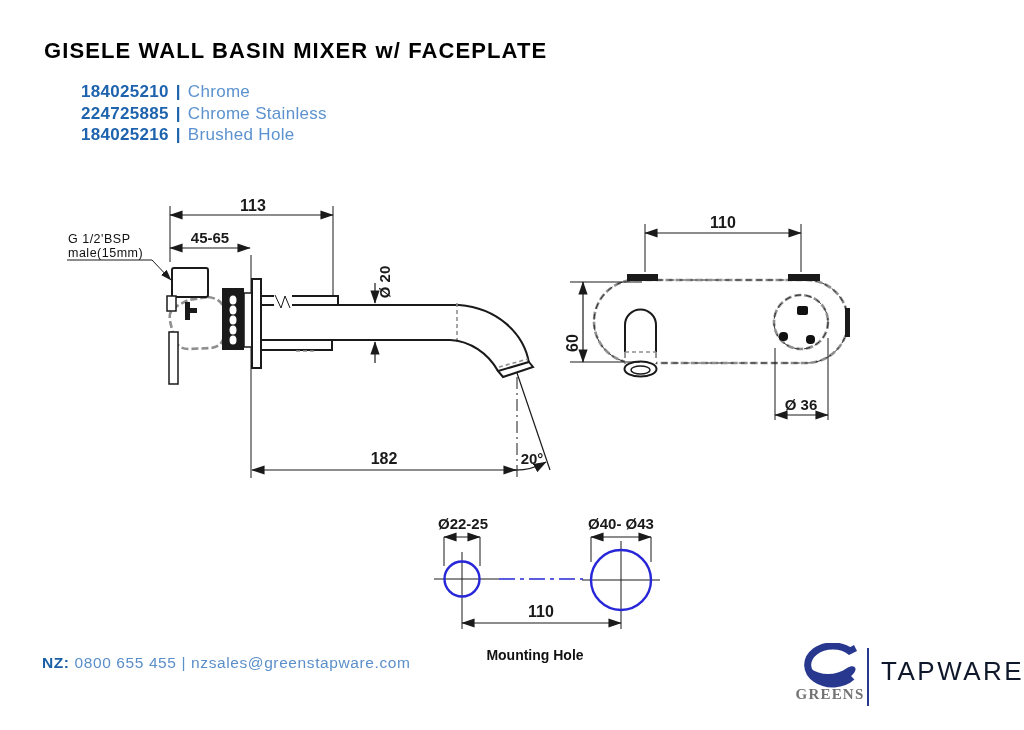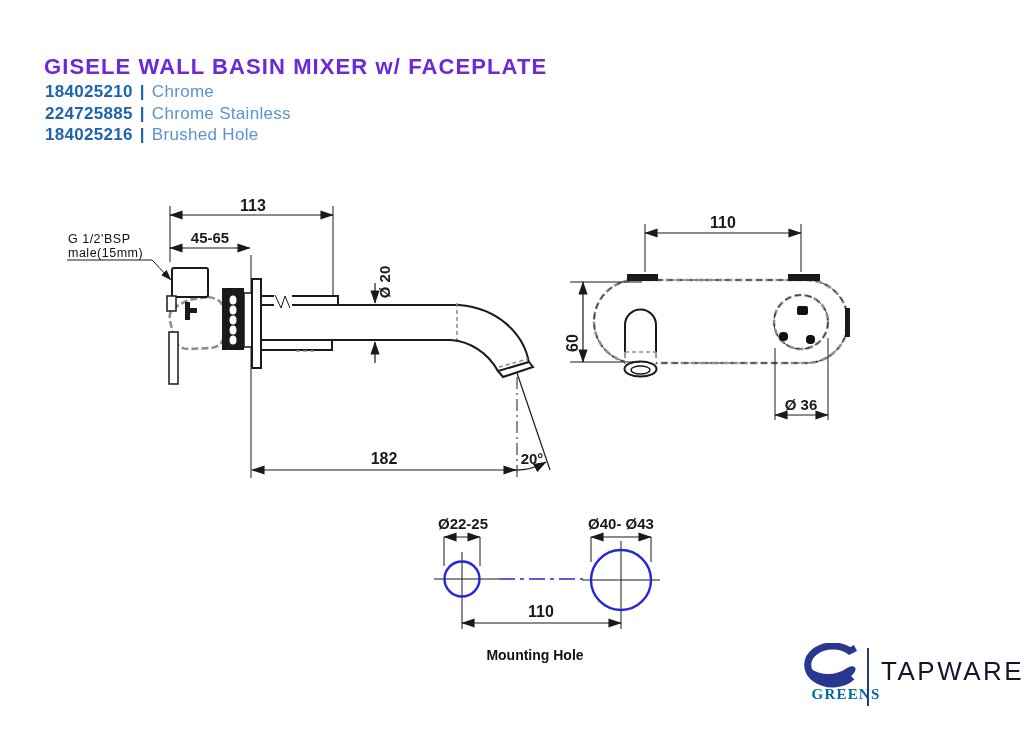--- a/index.html
+++ b/index.html
@@ -1,21 +1,21 @@
 <!DOCTYPE html>
 <html><head>
 <meta charset="utf-8">
 <style>
   html,body{margin:0;padding:0;background:#fff;}
   .sheet{position:relative;width:1024px;height:730px;background:#ffffff;overflow:hidden;
          font-family:"Liberation Sans",sans-serif;}
-  .title{position:absolute;left:44px;top:54px;font-size:22px;font-weight:bold;
-         color:#6d28d9;letter-spacing:1.1px;white-space:nowrap;}
+  .title{position:absolute;left:44px;top:38px;font-size:22px;font-weight:bold;
+         color:#000000;letter-spacing:1.1px;white-space:nowrap;}
   .products{position:absolute;left:45px;top:82px;}
-  .product-row{height:21.6px;font-size:17px;letter-spacing:.3px;white-space:nowrap;}
+  .product-row{height:21.6px;font-size:17px;letter-spacing:.3px;white-space:nowrap;margin-left:36px;}
   .code{font-weight:bold;color:#1e63ad;}
   .sep{font-weight:bold;color:#1e63ad;padding:0 7px;}
   .finish{color:#5b92cf;}
   svg.draw{position:absolute;left:0;top:0;}
   
   .dl{stroke:#1a1a1a;stroke-width:1.2;fill:none;}
   .thin{stroke:#1a1a1a;stroke-width:1;fill:none;}
   .ol{stroke:#1a1a1a;stroke-width:2;fill:none;}
   .olf{stroke:#1a1a1a;stroke-width:2;fill:#fff;}
   .olf15{stroke:#1a1a1a;stroke-width:1.5;fill:#fff;}
@@ -34,23 +34,23 @@
   .cap{font-family:"Liberation Sans",sans-serif;font-weight:bold;font-size:14px;
        fill:#111;text-anchor:middle;}
   
   .contact{position:absolute;left:42px;top:653px;font-size:15.5px;letter-spacing:.6px;
            line-height:19.5px;white-space:nowrap;}
   .c-label{font-weight:bold;color:#1a5fa8;}
   .c-rest{color:#5b8fca;}
   
   #logo{position:absolute;left:790px;top:641px;width:225px;height:76px;}
   .logo-icon{position:absolute;left:6px;top:2px;}
-  .logo-brand{position:absolute;left:16px;top:45px;width:80px;text-align:center;
+  .logo-brand{position:absolute;left:0;top:45px;width:80px;text-align:center;
      font-family:"Liberation Serif",serif;font-weight:bold;font-size:15px;
-     letter-spacing:1.2px;color:#0369a1;}
+     letter-spacing:1.2px;color:#737373;}
   .logo-divider{position:absolute;left:77px;top:7px;width:2px;height:58px;background:#28388f;}
   .logo-product{position:absolute;left:91px;top:15px;font-size:26px;letter-spacing:2.5px;
      color:#0f172a;font-weight:400;}
 </style>
 </head>
 <body>
 
 <div class="sheet">
 
   <div class="title">GISELE WALL BASIN MIXER w/ FACEPLATE</div>
@@ -202,20 +202,26 @@
       <line class="thin" x1="651" y1="537" x2="651" y2="562"></line>
 
       <line class="dl" x1="462" y1="623" x2="621" y2="623" marker-start="url(#arr)" marker-end="url(#arr)"></line>
       <text class="dimtxt" x="541" y="617">110</text>
 
       <text class="cap" x="535" y="660">Mounting Hole</text>
     </g>
   </svg>
 
   <div class="contact">
+    <div>
+      <span class="c-label">NZ:</span>
+      <span class="c-rest">0800 655 455</span>
+      <span class="c-rest">|</span>
+      <span class="c-rest">nzsales@greenstapware.com</span>
+    </div>
   </div>
 
   <div id="logo">
     <svg class="logo-icon" width="66" height="46" viewBox="0 0 66 46">
       <path d="M55,9 A25,19 0 1 0 56,34" fill="none" stroke="#28388f" stroke-width="7"></path>
       <path d="M14,25 C24,33 40,33 51,25 C58,21 62,25 58,30 C50,41 28,42 16,32 Z" fill="#28388f"></path>
       <path d="M49,7 l9,-5 l3,6 l-8,4 z" fill="#28388f"></path>
       <path d="M18,21 C27,27 40,27 48,22" fill="none" stroke="#fff" stroke-width="2"></path>
     </svg>
     <div class="logo-brand">GREENS</div>

